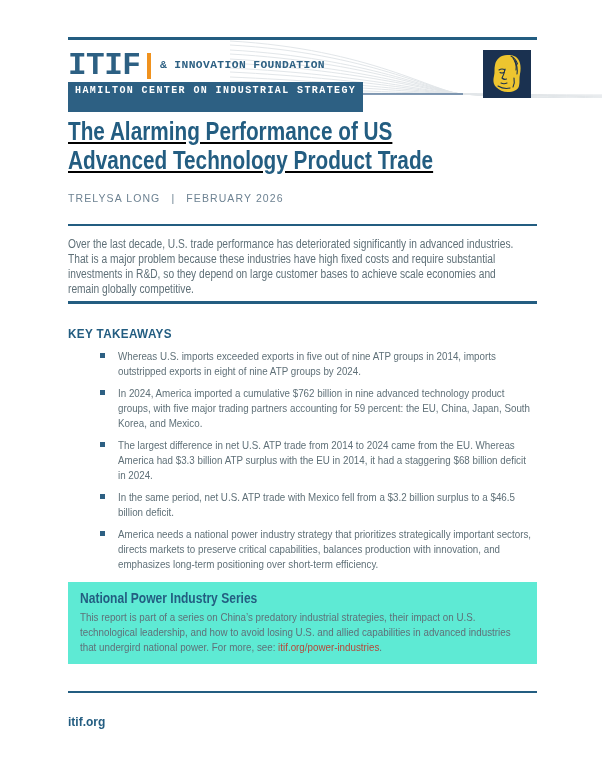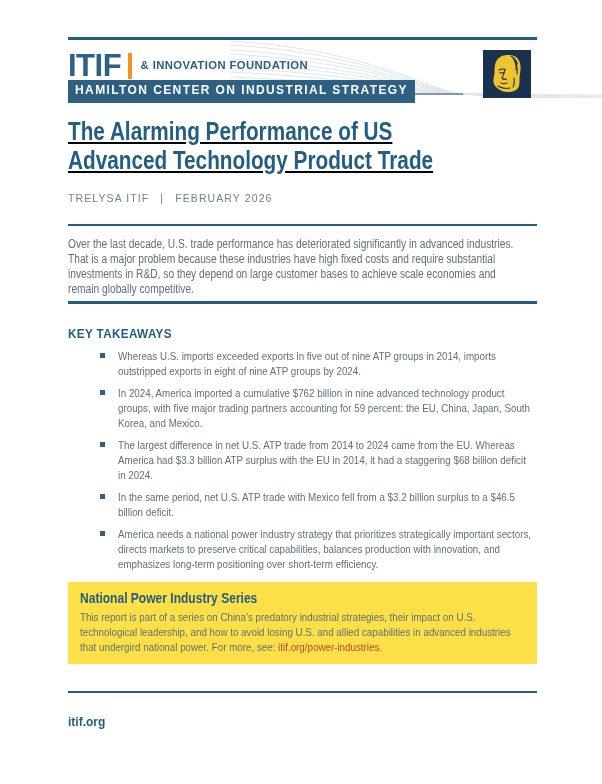--- a/index.html
+++ b/index.html
@@ -6,30 +6,30 @@
   .page {
     position:relative; width:602px; height:784px; background:#fff;
     font-family:"Liberation Sans", sans-serif; overflow:hidden; box-sizing:border-box;
     padding-top:37px;
   }
   .content { margin:0 65px 0 68px; position:relative; }
 
   .top-rule { height:2.5px; background:#235d81; }
 
   
-  .header { position:relative; height:58px; }
+  .header { position:relative; height:58px;font-family:Liberation Mono, monospace; }
   .curves { position:absolute; left:162px; top:0; width:372px; height:58px; z-index:0; }
   .logo-row { position:relative; z-index:1; display:flex; padding-top:12px; height:28px; align-items:center; }
   .wordmark { font-size:31px; font-weight:bold; color:#2d6083; letter-spacing:-0.5px; line-height:26px; }
   .orange-bar { width:3.5px; height:26px; background:#f0921e; margin:0 9px 0 7px; }
   .org-lines { font-size:11.3px; font-weight:bold; color:#2d6083; line-height:13.5px; letter-spacing:0.4px; }
   .hamilton-bar {
     position:relative; z-index:1; display:inline-block; 
-    background:#2d6083; color:#ffffff; font-size:12px; font-weight:bold;
-    letter-spacing:1.4px; padding:3px 7px 6px 7px; white-space:nowrap;
+    background:#2d6083; color:#ffffff; font-size:10px; font-weight:bold;
+    letter-spacing:1.4px; padding:3px 7px 16px 7px; white-space:nowrap;
   }
   .portrait { position:absolute; top:10px; right:6px; width:48px; height:48px; z-index:2; }
 
   
   h1 { margin:19px 0 0 0;text-decoration:underline; }
   .title-line {
     font-size:25px; font-weight:bold; color:#235d81; line-height:29px;
     white-space:nowrap; width:640px; transform:scaleX(0.83); transform-origin:0 0;
   }
   .byline { margin-top:17px; font-size:10.5px; color:#6d8292; letter-spacing:1.1px; white-space:nowrap; }
@@ -51,21 +51,21 @@
   }
   ul.takeaways { list-style:none; margin:8px 0 0 0; padding:0; }
   ul.takeaways li { position:relative; padding-left:50px; margin:0 0 7px 0; }
   .sq { position:absolute; left:32px; top:4.5px; width:4.5px; height:4.5px; background:#2d6083; }
   .li-text {
     display:block; width:500px; font-size:11.8px; line-height:15px; color:#5f7078;
     transform:scaleX(0.83); transform-origin:0 0;
   }
 
   
-  .series-box { margin-top:10px; background:#fde047; padding:8px 14px 9px 12px; }
+  .series-box { margin-top:10px; background:#5eead4; padding:8px 14px 9px 12px; }
   .series-title {
     margin:0; font-size:14px; font-weight:bold; color:#235d81; white-space:nowrap;
     transform:scaleX(0.86); transform-origin:0 0;
   }
   .series-text {
     margin:4px 0 0 0; width:530px; font-size:11.8px; line-height:15px; color:#5f7078;
     transform:scaleX(0.83); transform-origin:0 0;
   }
   .series-link { color:#b5483a; text-decoration:none; cursor:pointer; }
 
@@ -125,21 +125,21 @@
         </g>
       </svg>
     </div>
 
     <h1>
       <div class="title-line">The Alarming Performance of US</div>
       <div class="title-line">Advanced Technology Product Trade</div>
     </h1>
 
     <div class="byline">
-      <span>TRELYSA ITIF</span>
+      <span>TRELYSA LONG</span>
       <span class="sep">|</span>
       <span>FEBRUARY 2026</span>
     </div>
 
     <div class="rule rule-1"></div>
     <p class="abstract">Over the last decade, U.S. trade performance has deteriorated significantly in advanced industries. That is a major problem because these industries have high fixed costs and require substantial investments in R&amp;D, so they depend on large customer bases to achieve scale economies and remain globally competitive.</p>
     <div class="rule rule-2"></div>
 
     <div class="kt-heading">KEY TAKEAWAYS</div>
 

